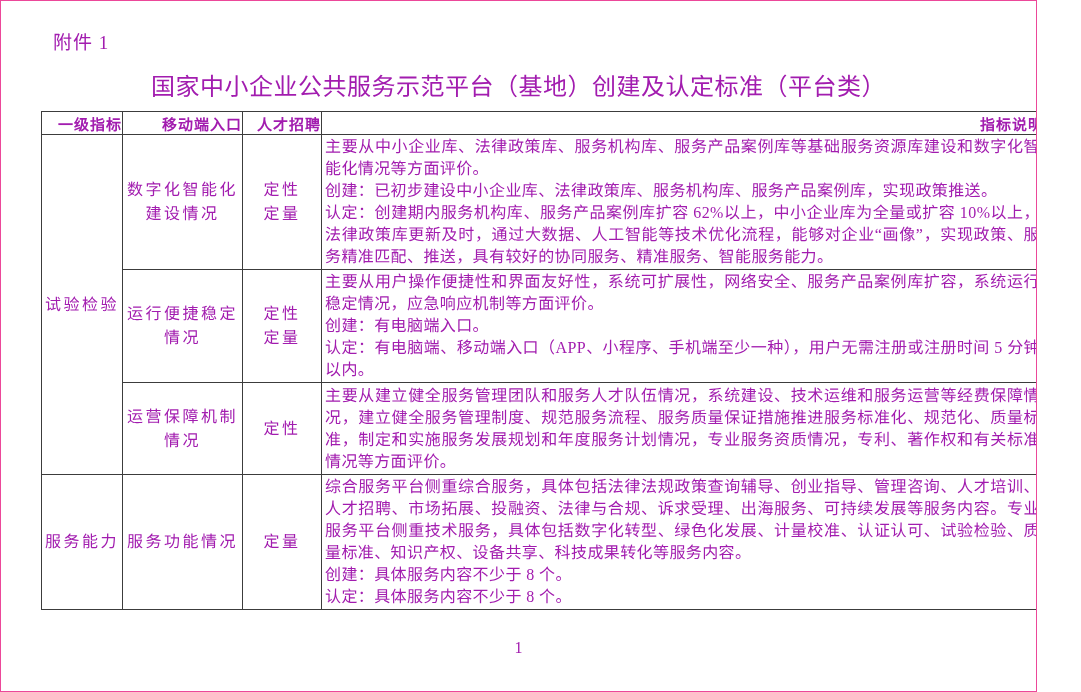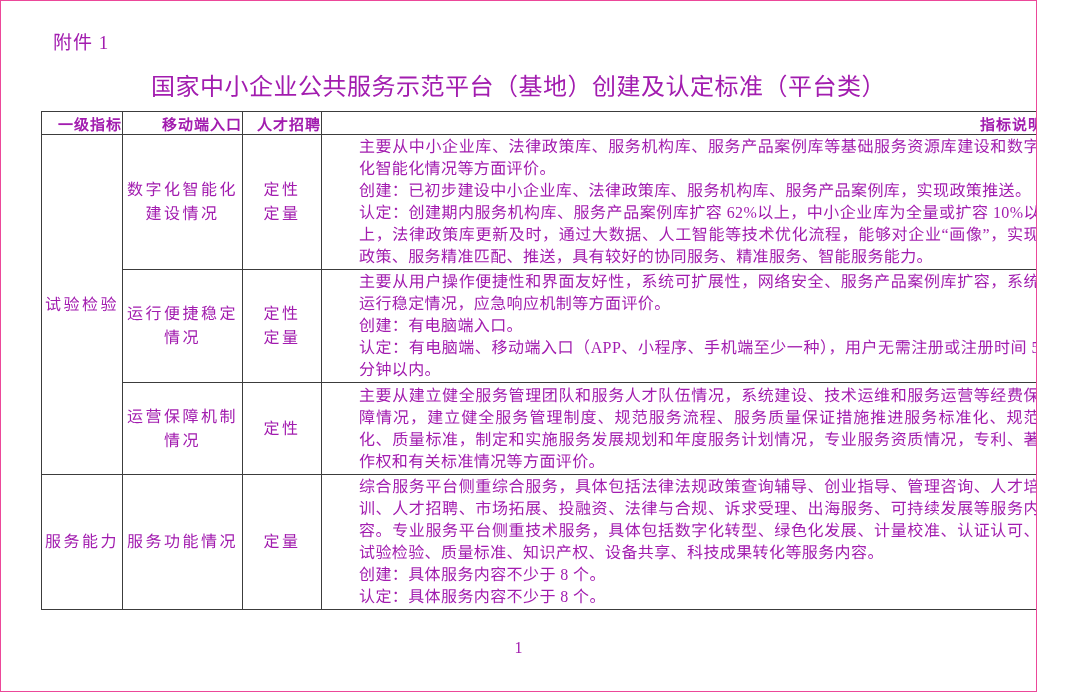--- a/index.html
+++ b/index.html
@@ -66,21 +66,20 @@
   }
   td.c-desc {
     padding: 1px 4px 1px 3px;
     font-size: 16px;
     line-height: 22px;
   }
   .para {
     text-align: justify;
     text-align-last: left;
     letter-spacing: 0.4px;
-    margin-left: 34px;
   }
   .page-number {
     position: absolute;
     top: 638px;
     left: 0;
     width: 100%;
     text-align: center;
     font-size: 16px;
   }
 </style>

